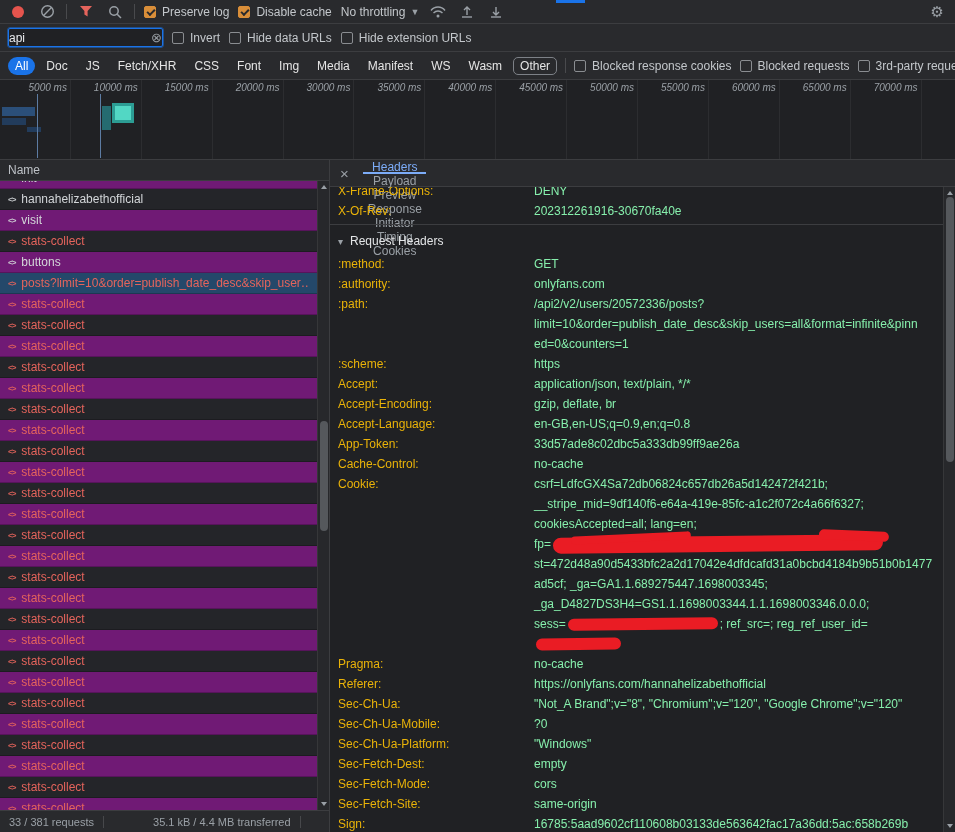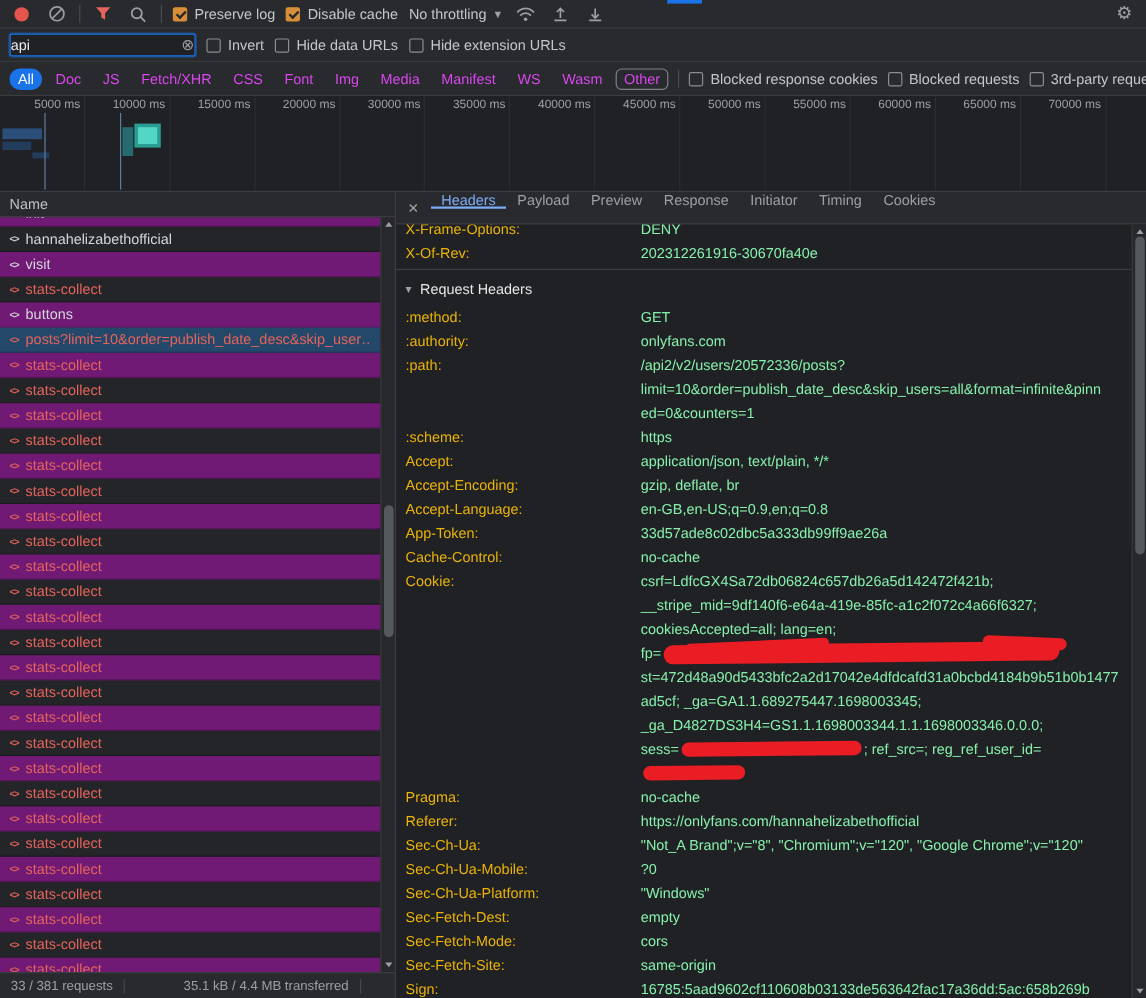--- a/index.html
+++ b/index.html
@@ -26,28 +26,28 @@
     border-left:2px solid #292a2d; border-bottom:2px solid #292a2d; transform:rotate(-45deg); }
   .dropdown { display:inline-flex; align-items:center; gap:5px; color:#c3c7cb; white-space:nowrap; }
   .caret { font-size:9px; color:#9aa0a6; }
 
   .filter-input { display:flex; align-items:center; justify-content:space-between; width:155px; height:19px;
     background:#202124; border:1px solid #1a73e8; outline:1px solid rgba(26,115,232,.5); border-radius:2px;
     padding:0 0; color:#e8eaed; }
   .clear-x { color:#9aa0a6; font-size:13px; line-height:1; }
 
   .chips { display:flex; align-items:center; gap:4px; flex:none; }
-  .chip { padding:2px 7px; border-radius:9px; color:#d946ef; font-size:12px; white-space:nowrap; }
+  .chip { padding:2px 7px; border-radius:9px; color:#e5e5e5; font-size:12px; white-space:nowrap; }
   .chip.selected { background:#1a73e8; color:#fff; }
   .chip.focused { border:1px solid #7d8187; border-radius:5px; padding:1px 6px; }
 
   
   .overview { position:relative; height:80px; flex:none; background:#202124; border-bottom:1px solid #3c3d40; overflow:hidden; }
   .ov-cols { display:flex; height:100%; }
-  .ov-col { width:70.9px; flex:none; border-right:1px solid rgba(255,255,255,.055); display:flex; justify-content:flex-end; }
+  .ov-col { width:70.9px; flex:none; border-right:1px solid rgba(255,255,255,.055); display:flex; justify-content:flex-end;font-style:italic; }
   .ov-label { font-size:10px; color:#9aa0a6; padding:2px 3px 0 0; white-space:nowrap; }
   .ov-bar { position:absolute; }
 
   
   .main { flex:1; display:flex; min-height:0; }
   .left { position:relative; width:330px; flex:none; border-right:1px solid #3c3d40; display:flex; flex-direction:column; background:#701a75; }
   .list-header { height:21px; line-height:20px; padding:0 8px; background:#292a2d; border-bottom:1px solid #3c3d40; color:#bdc1c6; flex:none; }
   .rows { flex:1; overflow:hidden; margin-right:12px; }
   .row { height:21px; display:flex; align-items:center; gap:6px; padding:0 8px; border-bottom:1px solid rgba(0,0,0,.22);
     white-space:nowrap; overflow:hidden; color:#d3d6d9; }
@@ -405,21 +405,21 @@
       <div class="summary">
         <span>33 / 381 requests</span>
         <span>35.1 kB / 4.4 MB transferred</span>
         <span>88.3 kB</span>
       </div>
     </div>
 
     <div class="right">
       <div class="tabs">
         <span class="close-x">×</span>
-        <div style="display:flex;align-items:flex-start;">
+        <div style="display:flex;align-items:center;flex-direction:column;">
             <div class="tab selected">Headers</div>
             <div class="tab">Payload</div>
             <div class="tab">Preview</div>
             <div class="tab">Response</div>
             <div class="tab">Initiator</div>
             <div class="tab">Timing</div>
             <div class="tab">Cookies</div>
           </div>
       </div>
       <div class="details">

